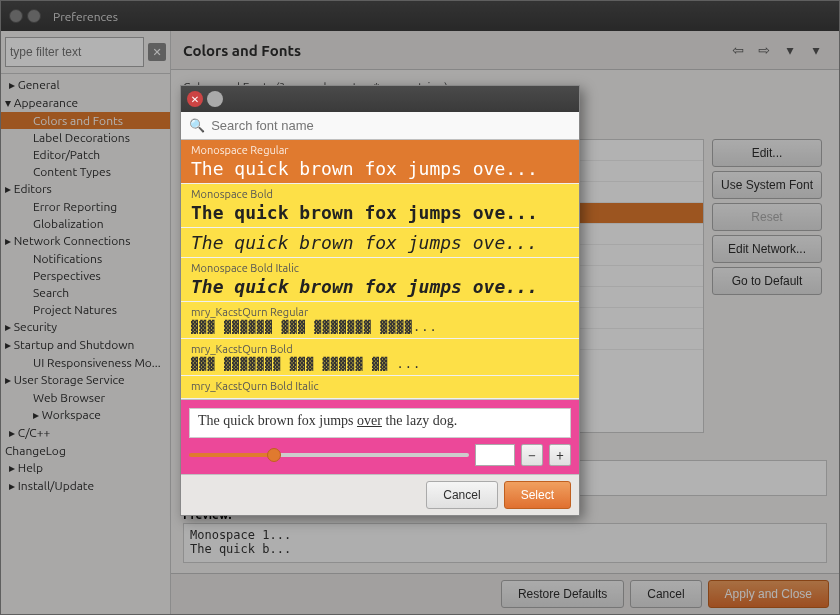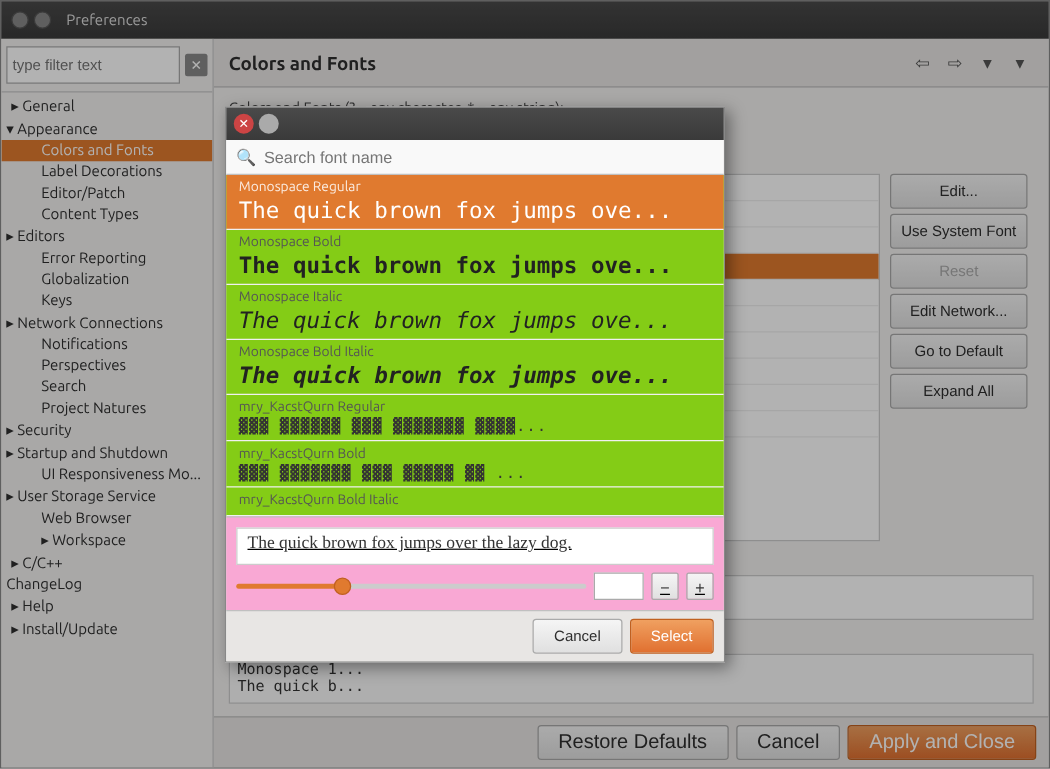--- a/index.html
+++ b/index.html
@@ -250,21 +250,21 @@
       justify-content: flex-end;
       gap: 6px;
     }
     .bottom-btn {
       height: 28px;
       padding: 0 16px;
       background: linear-gradient(to bottom, #f5f5f5, #e0e0e0);
       border: 1px solid #aaa;
       border-radius: 3px;
       cursor: pointer;
-      font-size: 16px;
+      font-size: 12px;
       color: #2e2e2e;
     }
 
     
     .dialog-overlay {
       position: absolute;
       top: 0; left: 0; right: 0; bottom: 0;
       background: rgba(0,0,0,0.3);
       z-index: 10;
       display: flex;
@@ -335,21 +335,21 @@
       border: none;
       background: transparent;
       font-size: 13px;
       color: #aaa;
       outline: none;
     }
 
     .font-list {
       flex: 1;
       overflow-y: auto;
-      background: #84cc16;
+      background: #fde047;
       max-height: 300px;
     }
     .font-list-item {
       padding: 4px 10px;
       cursor: pointer;
       border-bottom: 1px solid #f0f0f0;
     }
     .font-list-item.selected { background: #e07a2f; color: white; }
     .font-name-label {
       font-size: 11px;
@@ -366,22 +366,21 @@
       text-overflow: ellipsis;
     }
     .font-list-item.selected .font-preview-text { color: white; }
     .font-preview-bold { font-weight: bold; }
     .font-preview-italic { font-style: italic; }
     .font-preview-bold-italic { font-weight: bold; font-style: italic; }
 
     .font-preview-section {
       padding: 8px;
       border-top: 1px solid #c0c0c0;
-      background: #f9a8d4;
-      text-decoration: underline;
+      background: #ec4899;
     }
     .font-preview-box {
       border: 1px solid #ccc;
       background: white;
       padding: 4px 8px;
       font-size: 14px;
       color: #333;
       min-height: 30px;
       font-family: serif;
       margin-bottom: 6px;
@@ -487,21 +486,20 @@
       <div class="sidebar-tree">
         <div class="tree-item parent">▸ General</div>
         <div class="tree-item indent1 parent">▾ Appearance</div>
         <div class="tree-item indent2 selected">Colors and Fonts</div>
         <div class="tree-item indent2">Label Decorations</div>
         <div class="tree-item indent2">Editor/Patch</div>
         <div class="tree-item indent2">Content Types</div>
         <div class="tree-item indent1 parent">▸ Editors</div>
         <div class="tree-item indent2">Error Reporting</div>
         <div class="tree-item indent2">Globalization</div>
-        <div class="tree-item indent2">Keys</div>
         <div class="tree-item indent1 parent">▸ Network Connections</div>
         <div class="tree-item indent2">Notifications</div>
         <div class="tree-item indent2">Perspectives</div>
         <div class="tree-item indent2">Search</div>
         <div class="tree-item indent2">Project Natures</div>
         <div class="tree-item indent1 parent">▸ Security</div>
         <div class="tree-item indent1 parent">▸ Startup and Shutdown</div>
         <div class="tree-item indent2">UI Responsiveness Mo...</div>
         <div class="tree-item indent1 parent">▸ User Storage Service</div>
         <div class="tree-item indent2">Web Browser</div>
@@ -578,21 +576,20 @@
               <span style="width:14px;height:14px;background:#888;display:inline-block;border:1px solid #666;"></span>
               <span>RPM .spe...</span>
             </div>
           </div>
           <div style="display:flex;flex-direction:column;gap:4px;width:115px;">
             <button class="side-btn">Edit...</button>
             <button class="side-btn">Use System Font</button>
             <button class="side-btn disabled" style="color:#aaa;">Reset</button>
             <button class="side-btn">Edit Network...</button>
             <button class="side-btn">Go to Default</button>
-            <button class="side-btn">Expand All</button>
           </div>
         </div>
         <div class="description-section">
           <div class="description-label">Description:</div>
           <div class="description-text">The C/C++ edi...</div>
         </div>
         <div class="preview-section">
           <div class="preview-label">Preview:</div>
           <div class="preview-area">
             <div>Monospace 1...</div>
@@ -630,21 +627,20 @@
         <div class="font-name-label">Monospace Regular</div>
         <div class="font-preview-text">The quick brown fox jumps ove...</div>
       </div>
 
       <div class="font-list-item">
         <div class="font-name-label">Monospace Bold</div>
         <div class="font-preview-text font-preview-bold">The quick brown fox jumps ove...</div>
       </div>
 
       <div class="font-list-item">
-        <div class="font-name-label">Monospace Italic</div>
         <div class="font-preview-text font-preview-italic">The quick brown fox jumps ove...</div>
       </div>
 
       <div class="font-list-item">
         <div class="font-name-label">Monospace Bold Italic</div>
         <div class="font-preview-text font-preview-bold-italic">The quick brown fox jumps ove...</div>
       </div>
 
       <div class="font-list-item">
         <div class="font-name-label">mry_KacstQurn Regular</div>

